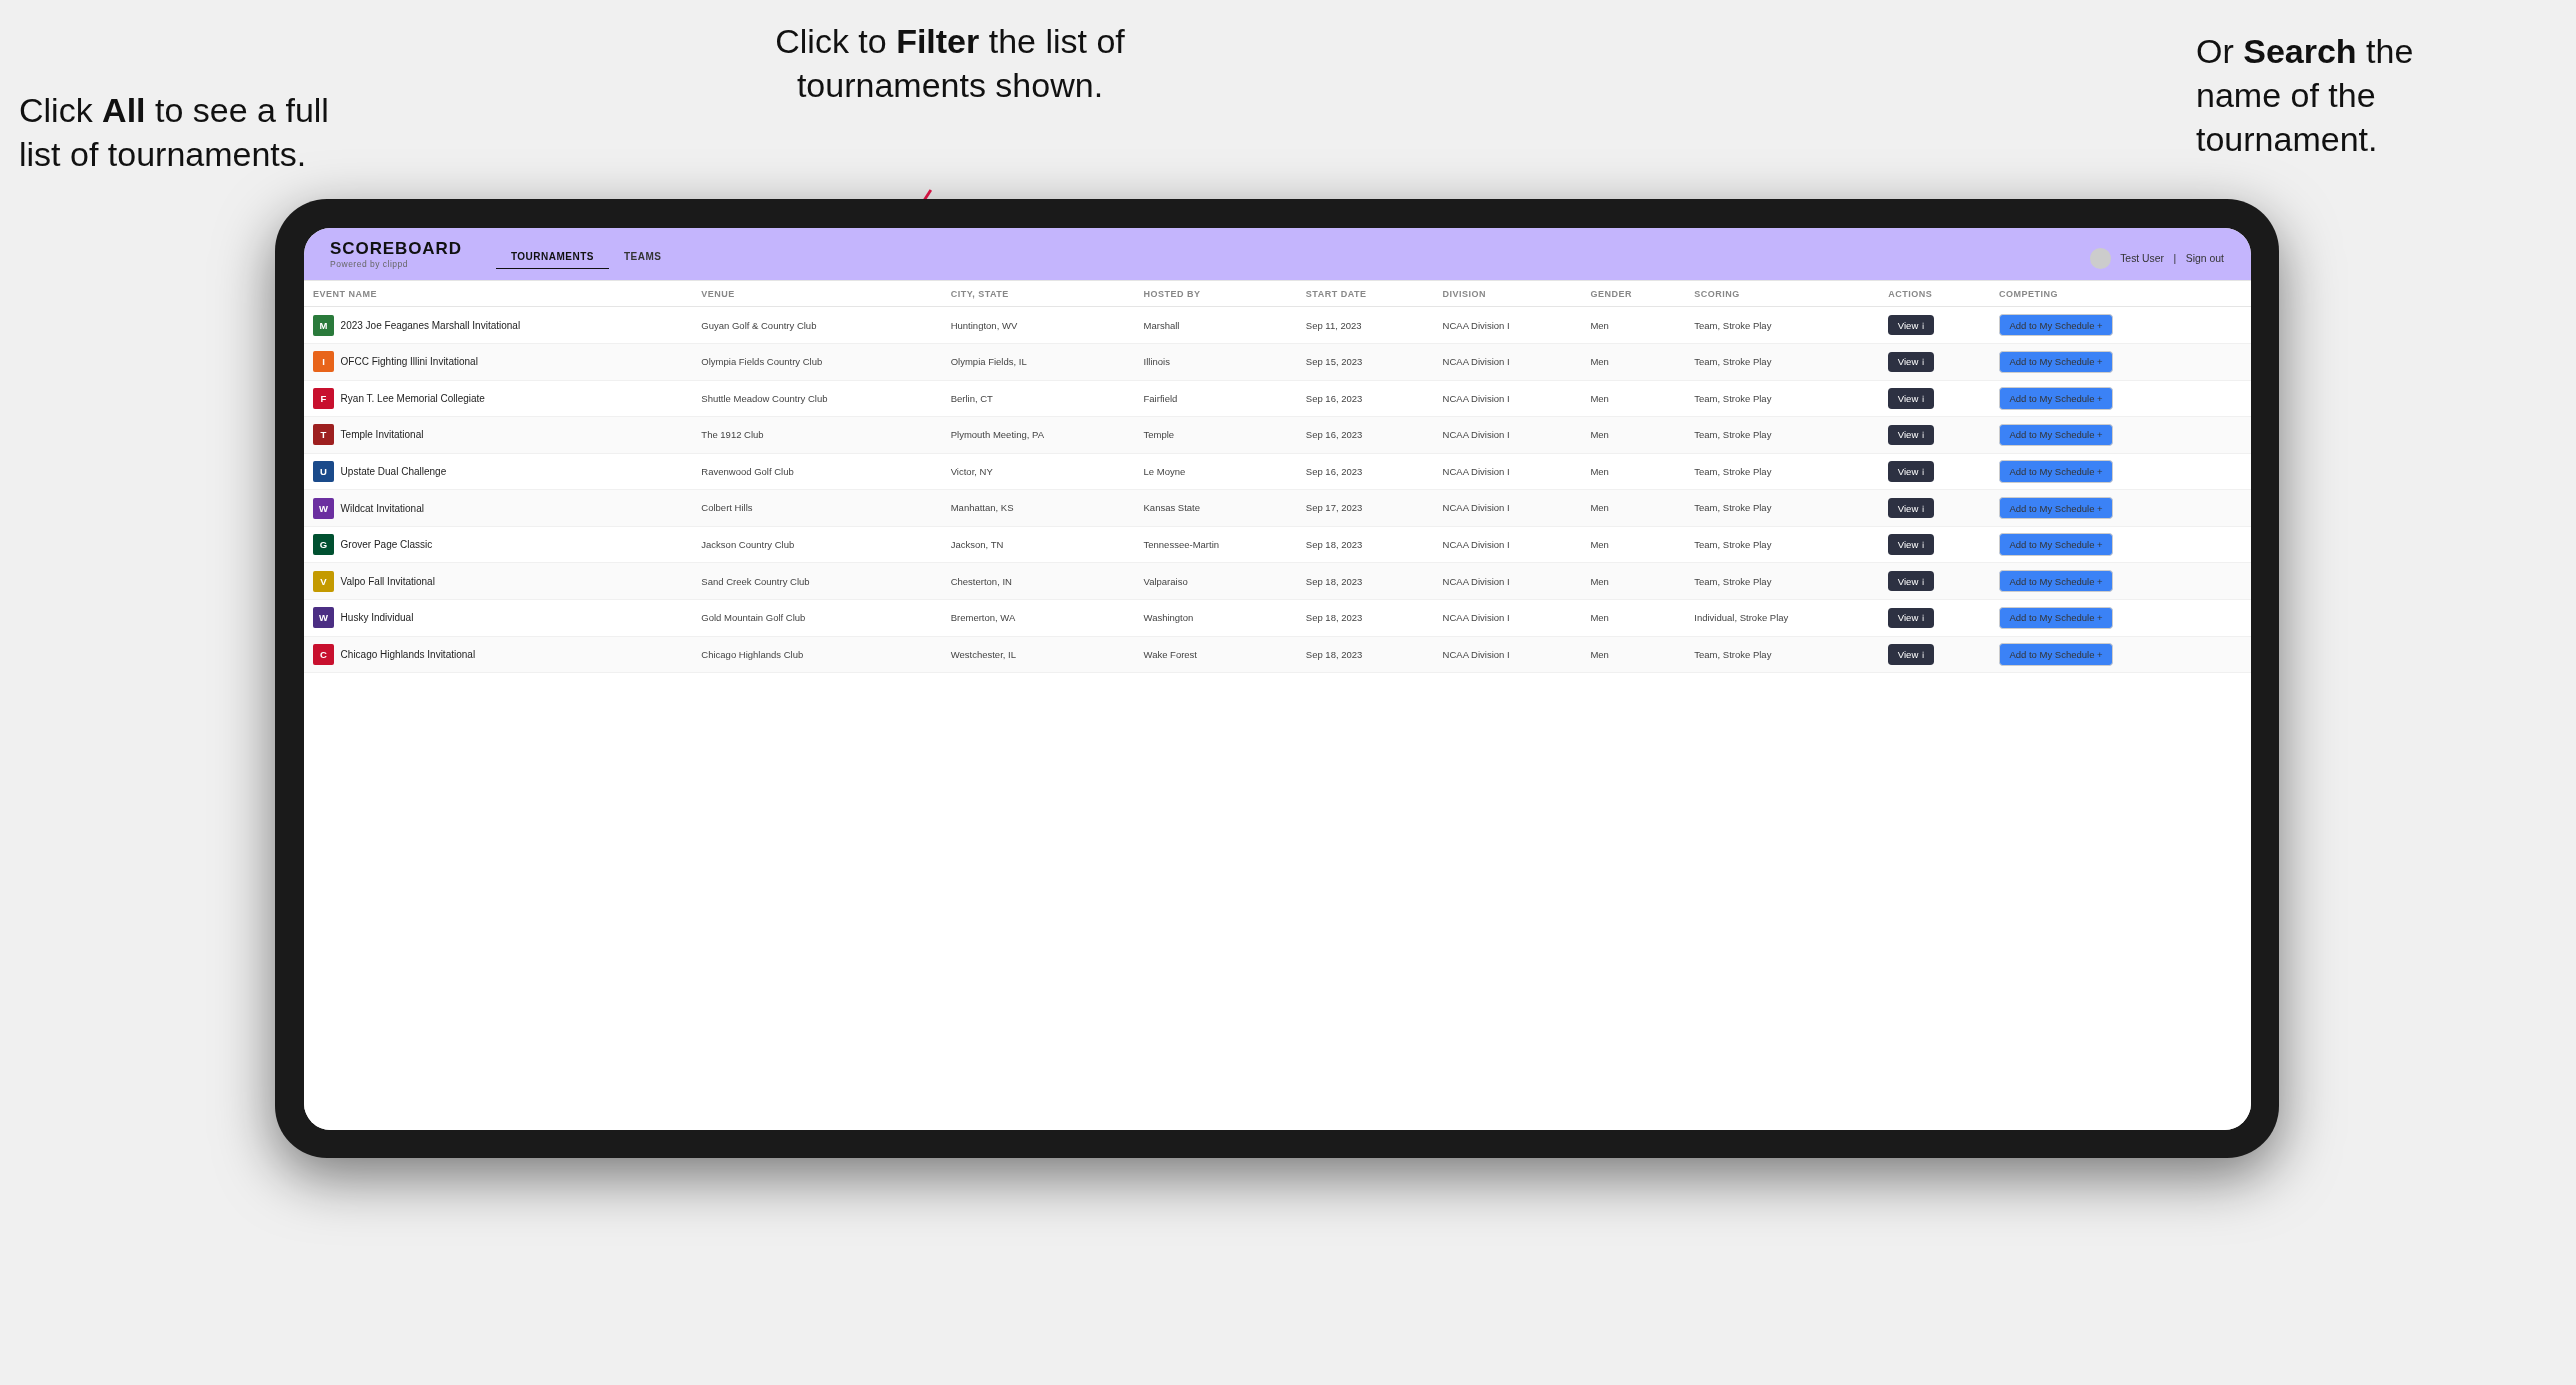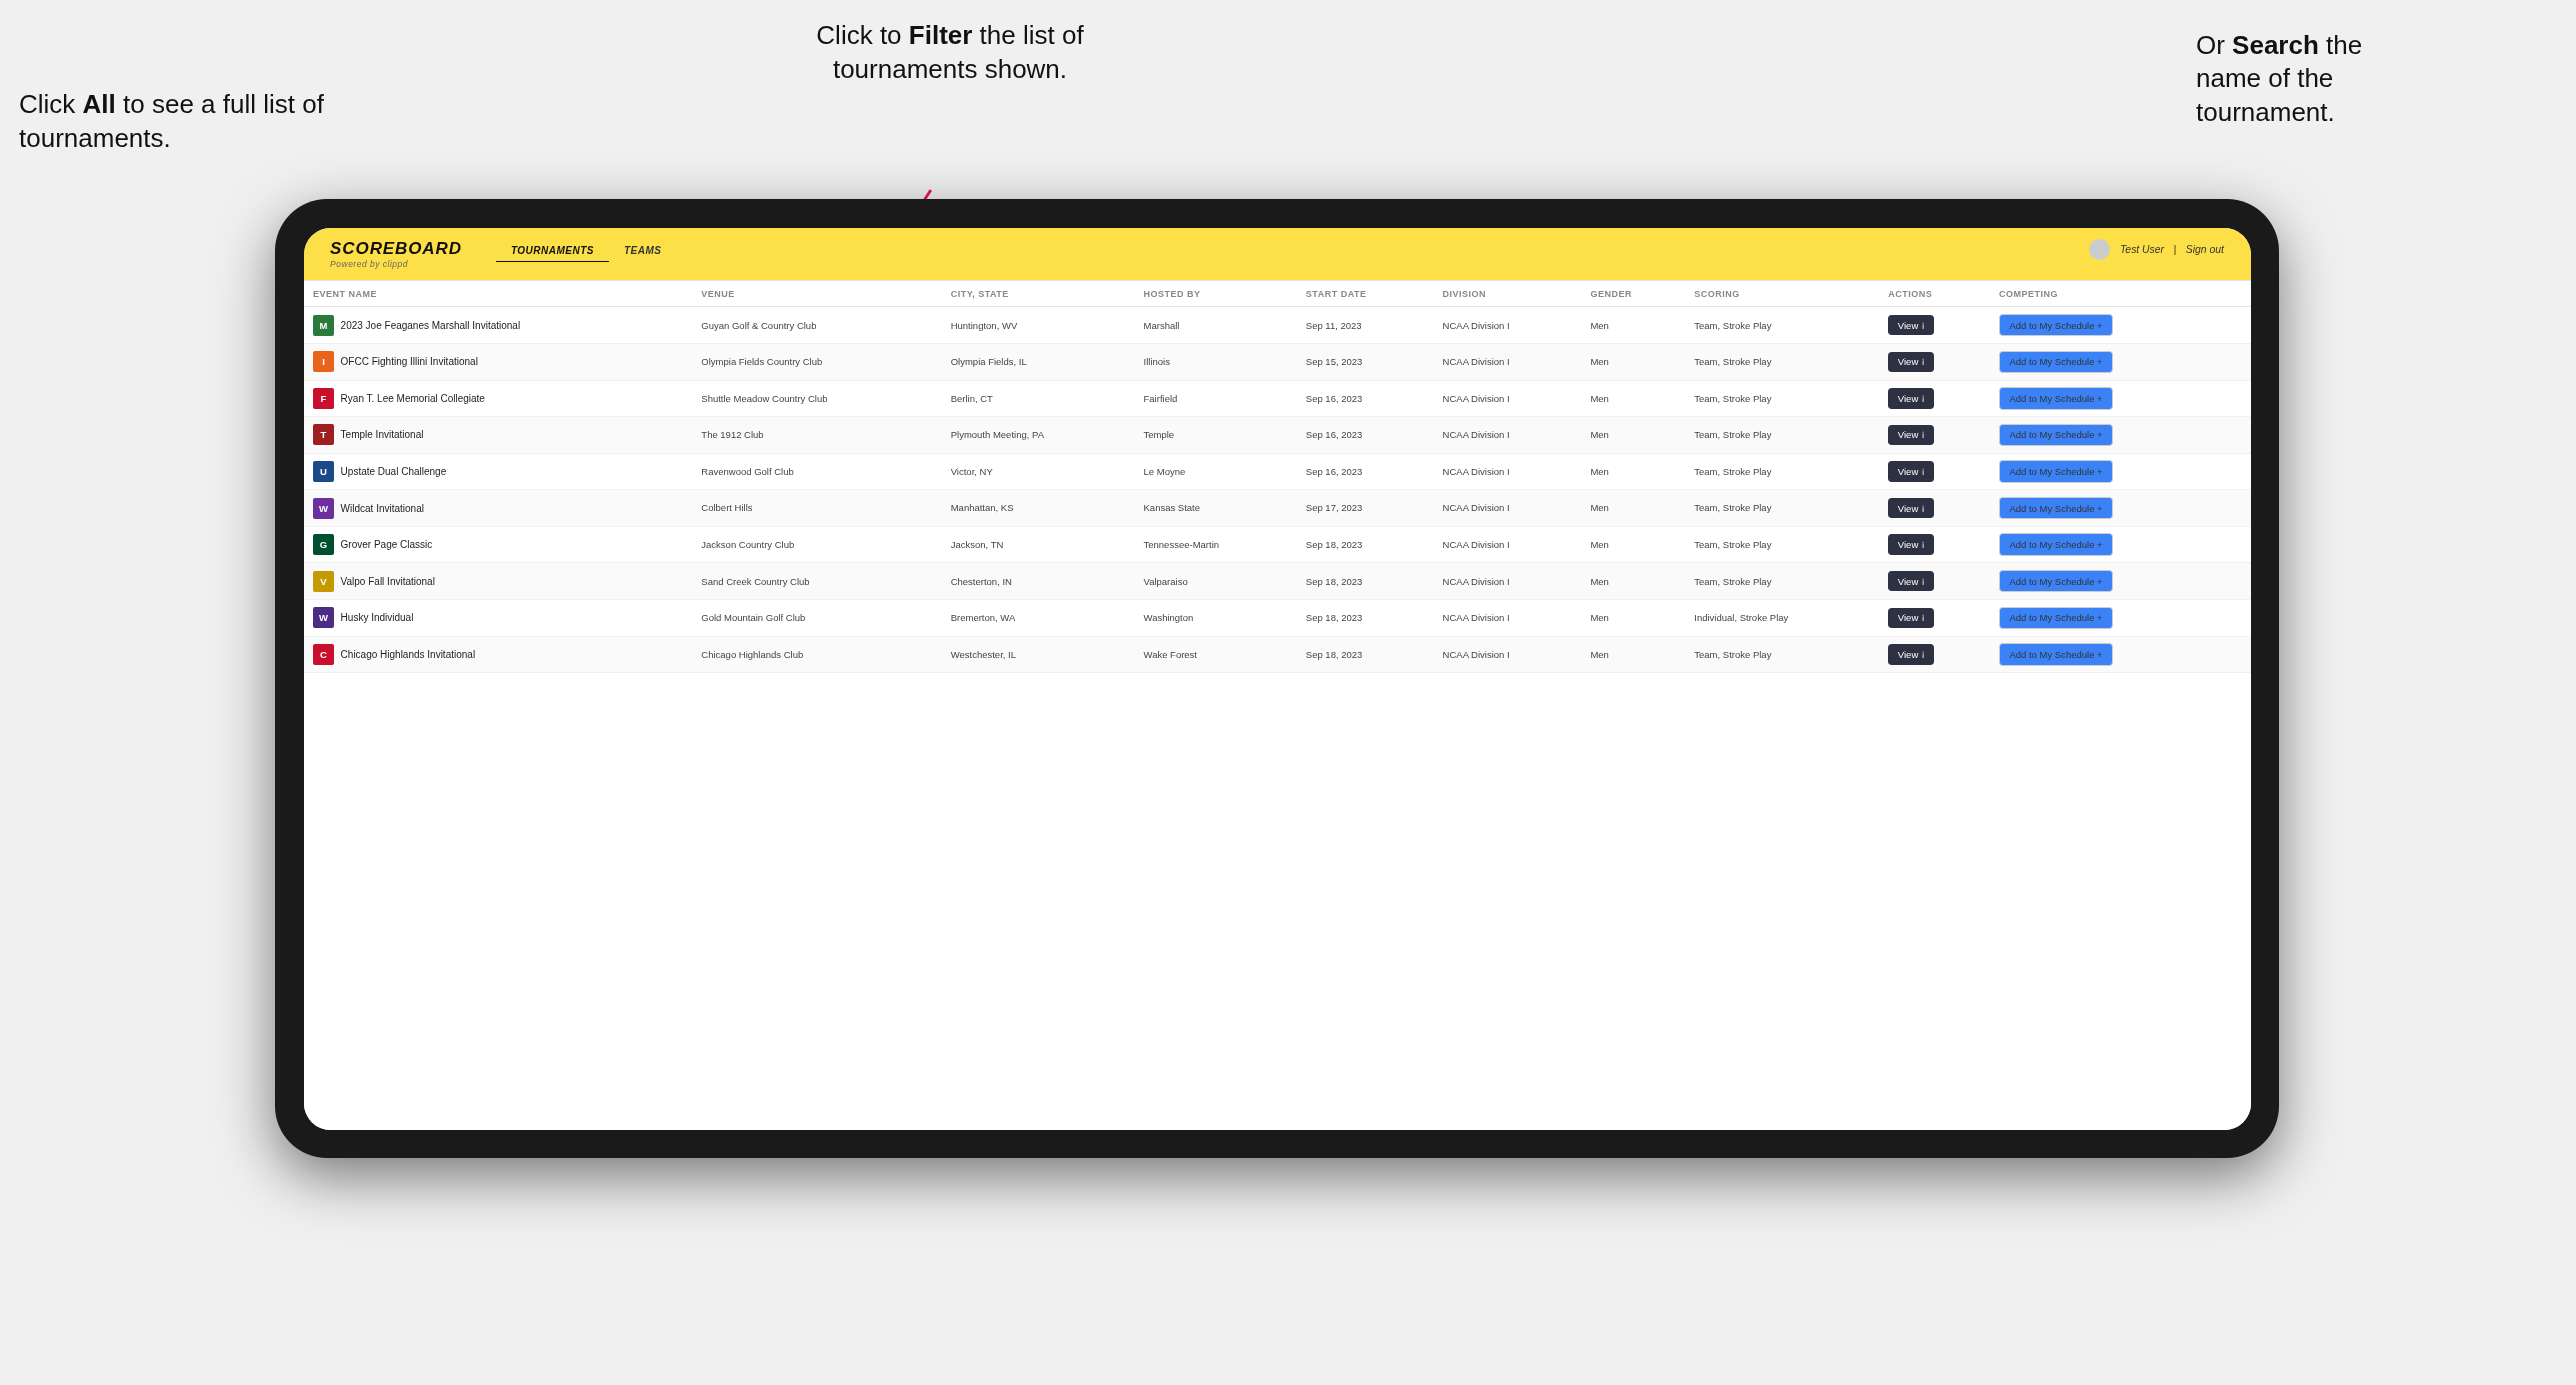--- a/index.html
+++ b/index.html
@@ -8,21 +8,21 @@
       font-family: -apple-system, BlinkMacSystemFont, 'Segoe UI', Arial, sans-serif;
       width: 2576px;
       height: 1386px;
       position: relative;
       overflow: hidden;
     }
 
     
     .annotation {
       position: absolute;
-      font-size: 26px;
+      font-size: 34px;
       color: #111;
       line-height: 1.3;
     }
     .annotation strong { font-weight: 900; }
 
     .ann-topleft {
       top: 88px;
       left: 19px;
       width: 323px;
     }
@@ -62,27 +62,26 @@
       height: 100%;
       background: #f5f5f5;
       border-radius: 26.6px;
       overflow: hidden;
       display: flex;
       flex-direction: column;
     }
 
     
     .app-header {
-      background: #fde047;
+      background: #c4b5fd;
       padding: 11.4px 26.6px;
       display: flex;
-      align-items: flex-start;
+      align-items: flex-end;
       border-bottom: 0.9px solid #e5e5e5;
       flex-shrink: 0;
-      font-style: italic;
     }
     .logo-area {
       display: flex;
       flex-direction: column;
       margin-right: 34px;
     }
     .logo-text {
       font-size: 17px;
       font-weight: 900;
       letter-spacing: 0.9px;

